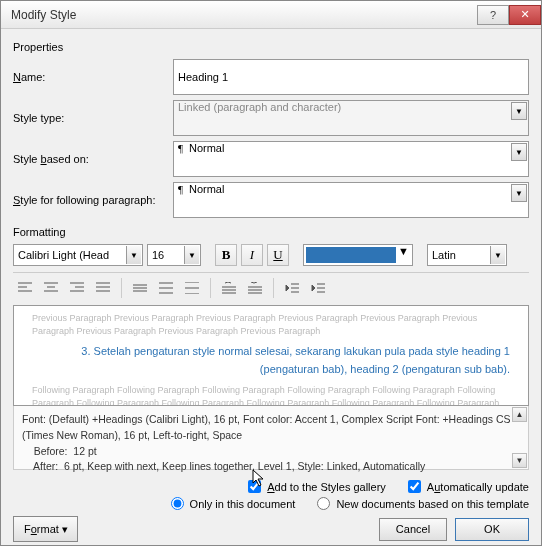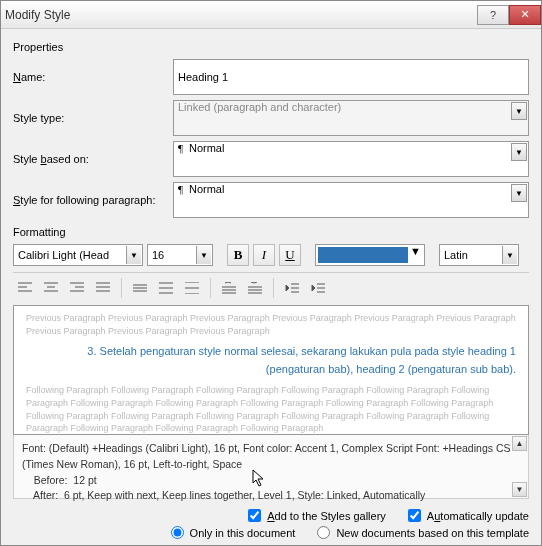--- a/index.html
+++ b/index.html
@@ -1,48 +1,48 @@
 <!DOCTYPE html>
 <html><head>
 <meta charset="utf-8">
 <style>
 * { box-sizing: border-box; margin: 0; padding: 0; }
 body { font-family: "Segoe UI", Tahoma, sans-serif; font-size: 11px; background: #ccc; }
 .window { width: 542px; height: 546px; background: #f0f0f0; border: 1px solid #888; position: relative; }
-.titlebar { height: 28px; background: linear-gradient(#fff 0%, #e8e8e8 100%); border-bottom: 1px solid #ccc; display: flex; align-items: center; padding: 0 0 0 4px; }
+.titlebar { height: 28px; background: linear-gradient(#fff 0%, #e8e8e8 100%); border-bottom: 1px solid #ccc; display: flex; align-items: center; padding: 0 0 0 10px; }
 .titlebar .t { font-size: 12px; color: #333; flex: 1; }
 .tbtns { display: flex; }
 .tbtn { width: 32px; height: 20px; display: flex; align-items: center; justify-content: center; border: 1px solid #999; background: linear-gradient(#fafafa,#e0e0e0); font-size: 11px; color: #444; }
 .tbtn.close { background: linear-gradient(#e07070,#c04040); color: #fff; border-color: #a03030; }
 .inner { padding: 8px 12px 10px 12px; }
 .group-lbl { font-size: 11px; margin: 4px 0 6px 0; }
 .prop-row { display: flex; align-items: center; margin-bottom: 5px; }
 .prop-row label { width: 160px; }
 .prop-row label span { text-decoration: underline; }
 .prop-row input[type=text], .prop-row .sel { flex: 1; height: 36px; border: 1px solid #999; background: #fff; padding: 0 4px; font-size: 11px; }
 .prop-row .sel.disabled { background: #f4f4f4; color: #888; }
 .selwrap { position: relative; flex: 1; display: flex; }
 .selwrap .arrow { position: absolute; right: 2px; top: 2px; width: 16px; height: 18px; background: linear-gradient(#fafafa,#ddd); border: 1px solid #999; display: flex; align-items: center; justify-content: center; font-size: 8px; }
 .fmt-row { display: flex; align-items: center; gap: 4px; margin-bottom: 6px; }
 .combo { height: 22px; border: 1px solid #999; background: #fff; display: flex; align-items: center; position: relative; }
 .combo input { border: 0; width: 100%; height: 100%; padding: 0 18px 0 4px; font-size: 11px; }
 .combo .ar { position: absolute; right: 1px; top: 1px; width: 15px; height: 18px; background: linear-gradient(#fafafa,#ddd); border-left: 1px solid #999; display: flex; align-items: center; justify-content: center; font-size: 8px; }
 .font-name { width: 130px; }
-.font-size { width: 66px; }
+.font-size { width: 54px; }
 .ibtn { width: 22px; height: 22px; border: 1px solid #bbb; background: linear-gradient(#fafafa,#e8e8e8); display: flex; align-items: center; justify-content: center; font-family: "Times New Roman", serif; font-size: 13px; }
 .bold { font-weight: bold; }
 .ital { font-style: italic; }
 .und { text-decoration: underline; }
 .color-btn { width: 110px; height: 22px; border: 1px solid #999; background: #fff; display: flex; align-items: center; }
 .color-sw { width: 90px; height: 16px; margin: 0 2px; background: #2e74b5; }
 .toolbar2 { display: flex; align-items: center; gap: 2px; margin-bottom: 6px; padding-top: 4px; border-top: 1px solid #ccc; }
 .tb2 { width: 24px; height: 22px; display: flex; align-items: center; justify-content: center; }
 .tb2 svg { pointer-events: none; }
 .tsep { width: 1px; height: 20px; background: #ccc; margin: 0 4px; }
-.preview { border: 1px solid #999; background: #fff; height: 130px; padding: 6px 12px; overflow: hidden; font-size: 9px; color: #bbb; line-height: 1.4; }
+.preview { border: 1px solid #999; background: #fff; height: 101px; padding: 6px 18px; overflow: hidden; font-size: 9px; color: #bbb; line-height: 1.4; }
 .preview .sample { color: #2e74b5; font-size: 11px; line-height: 1.6; margin: 6px 0; text-align: right; }
 .desc { border: 1px solid #ccc; border-top: 0; background: #fafafa; padding: 6px 8px; font-size: 10.5px; color: #333; line-height: 1.5; position: relative; height: 64px; }
 .desc-sb { position: absolute; right: 1px; top: 1px; bottom: 1px; width: 15px; display: flex; flex-direction: column; }
 .desc-sb div { flex: 0 0 15px; background: linear-gradient(#fafafa,#ddd); border: 1px solid #bbb; display: flex; align-items: center; justify-content: center; font-size: 8px; }
 .opts { margin: 10px 0 6px 0; }
 .opt-row { display: flex; align-items: center; gap: 6px; margin-bottom: 4px; justify-content: flex-end; }
 .opt-row label span { text-decoration: underline; }
 .footer { display: flex; align-items: center; gap: 8px; margin-top: 6px; }
 .footer .spacer { flex: 1; }
 .btn { height: 23px; border: 1px solid #888; background: linear-gradient(#fafafa,#e0e0e0); padding: 0 16px; font-size: 11px; display: flex; align-items: center; }

